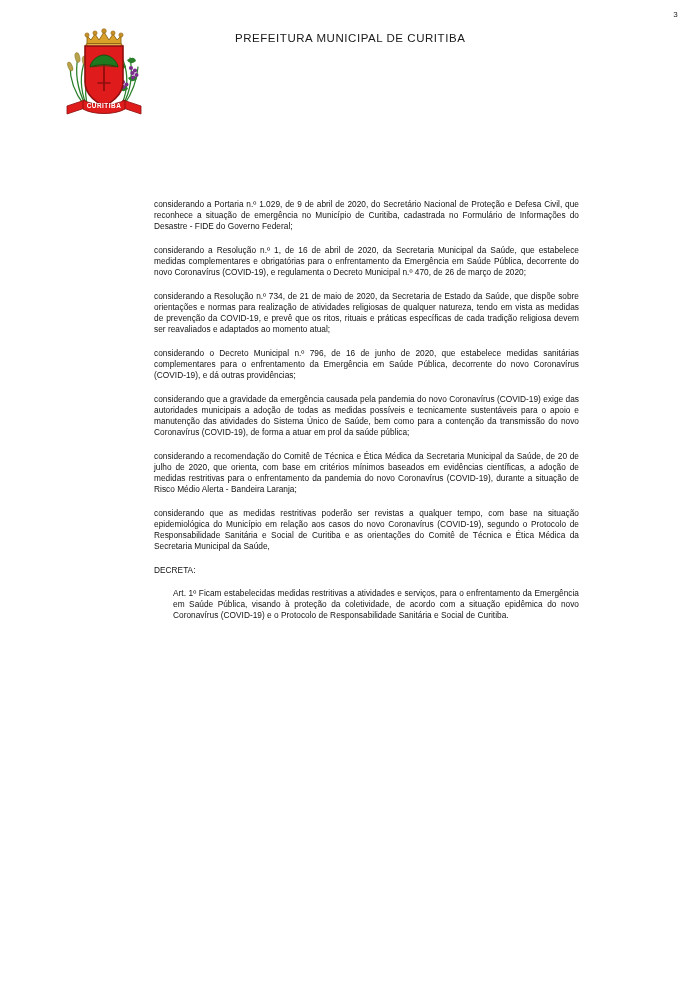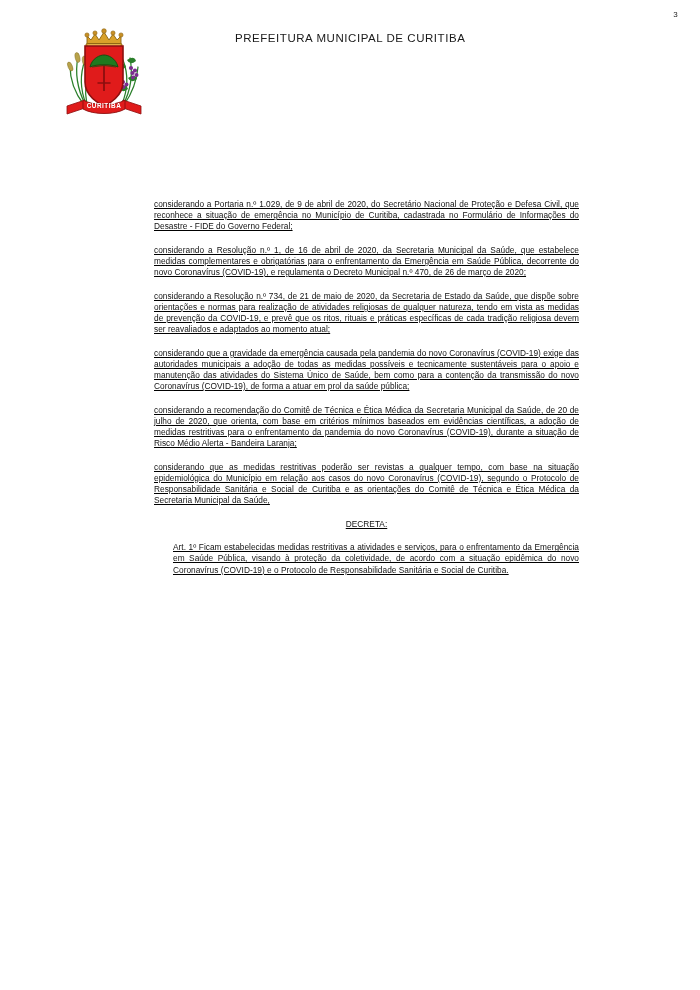--- a/index.html
+++ b/index.html
@@ -56,35 +56,34 @@
     color: #1a1a1a;
     white-space: nowrap;
   }
 
   
   .doc-body {
     position: absolute;
     left: 154px;
     top: 199px;
     width: 425px;
-    text-decoration: underline;
   }
   .para {
     text-align: justify;
     text-justify: inter-word;
     font-size: 8.3px;
     line-height: 11.1px;
     color: #111111;
     margin: 0 0 12.6px 0;
     letter-spacing: 0.02px;
     -webkit-hyphens: none;
     hyphens: none;
   }
   .para:last-child { margin-bottom: 0; margin-left: 19px; }
-  .para.plain { text-align: center; }
+  .para.plain { text-align: left; }
 </style>
 </head>
 <body>
 
 <div class="page">
 
   <div class="page-number">3</div>
 
   <div class="header">
 
@@ -157,20 +156,21 @@
       </svg>
     </div>
 
     <div class="header-title">PREFEITURA MUNICIPAL DE CURITIBA</div>
   </div>
 
   <div class="doc-body">
       <p class="para">considerando a Portaria n.º 1.029, de 9 de abril de 2020, do Secretário Nacional de Proteção e Defesa Civil, que reconhece a situação de emergência no Município de Curitiba, cadastrada no Formulário de Informações do Desastre - FIDE do Governo Federal;</p>
       <p class="para">considerando a Resolução n.º 1, de 16 de abril de 2020, da Secretaria Municipal da Saúde, que estabelece medidas complementares e obrigatórias para o enfrentamento da Emergência em Saúde Pública, decorrente do novo Coronavírus (COVID-19), e regulamenta o Decreto Municipal n.º 470, de 26 de março de 2020;</p>
       <p class="para">considerando a Resolução n.º 734, de 21 de maio de 2020, da Secretaria de Estado da Saúde, que dispõe sobre orientações e normas para realização de atividades religiosas de qualquer natureza, tendo em vista as medidas de prevenção da COVID-19, e prevê que os ritos, rituais e práticas específicas de cada tradição religiosa devem ser reavaliados e adaptados ao momento atual;</p>
+      <p class="para">considerando o Decreto Municipal n.º 796, de 16 de junho de 2020, que estabelece medidas sanitárias complementares para o enfrentamento da Emergência em Saúde Pública, decorrente do novo Coronavírus (COVID-19), e dá outras providências;</p>
       <p class="para">considerando que a gravidade da emergência causada pela pandemia do novo Coronavírus (COVID-19) exige das autoridades municipais a adoção de todas as medidas possíveis e tecnicamente sustentáveis para o apoio e manutenção das atividades do Sistema Único de Saúde, bem como para a contenção da transmissão do novo Coronavírus (COVID-19), de forma a atuar em prol da saúde pública;</p>
       <p class="para">considerando a recomendação do Comitê de Técnica e Ética Médica da Secretaria Municipal da Saúde, de 20 de julho de 2020, que orienta, com base em critérios mínimos baseados em evidências científicas, a adoção de medidas restritivas para o enfrentamento da pandemia do novo Coronavírus (COVID-19), durante a situação de Risco Médio Alerta - Bandeira Laranja;</p>
       <p class="para">considerando que as medidas restritivas poderão ser revistas a qualquer tempo, com base na situação epidemiológica do Município em relação aos casos do novo Coronavírus (COVID-19), segundo o Protocolo de Responsabilidade Sanitária e Social de Curitiba e as orientações do Comitê de Técnica e Ética Médica da Secretaria Municipal da Saúde,</p>
       <p class="para plain">DECRETA:</p>
       <p class="para">Art. 1º Ficam estabelecidas medidas restritivas a atividades e serviços, para o enfrentamento da Emergência em Saúde Pública, visando à proteção da coletividade, de acordo com a situação epidêmica do novo Coronavírus (COVID-19) e o Protocolo de Responsabilidade Sanitária e Social de Curitiba.</p>
     </div>
 
 </div>
 
 </body></html>

